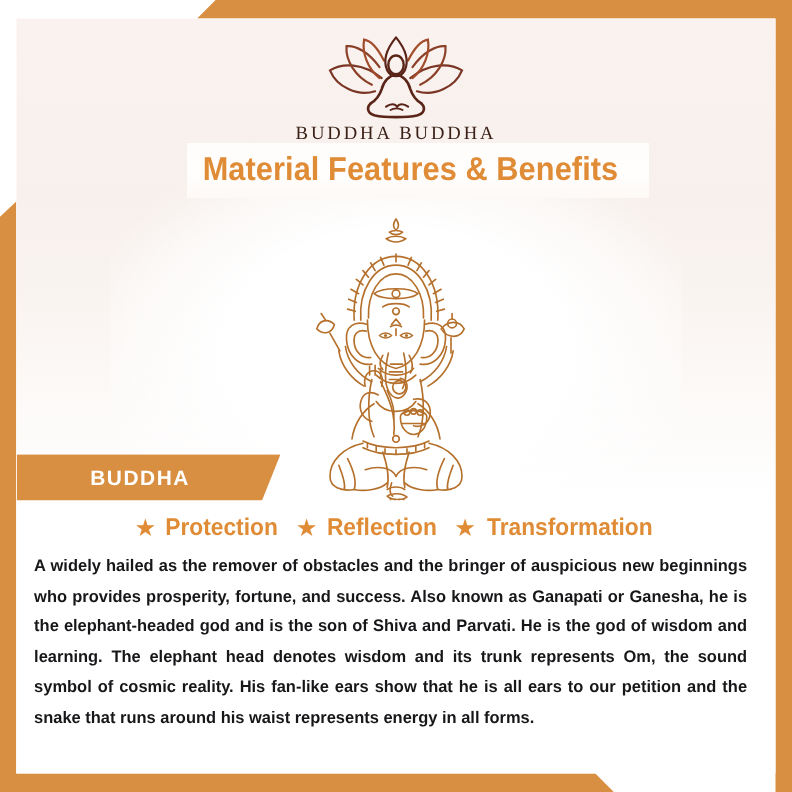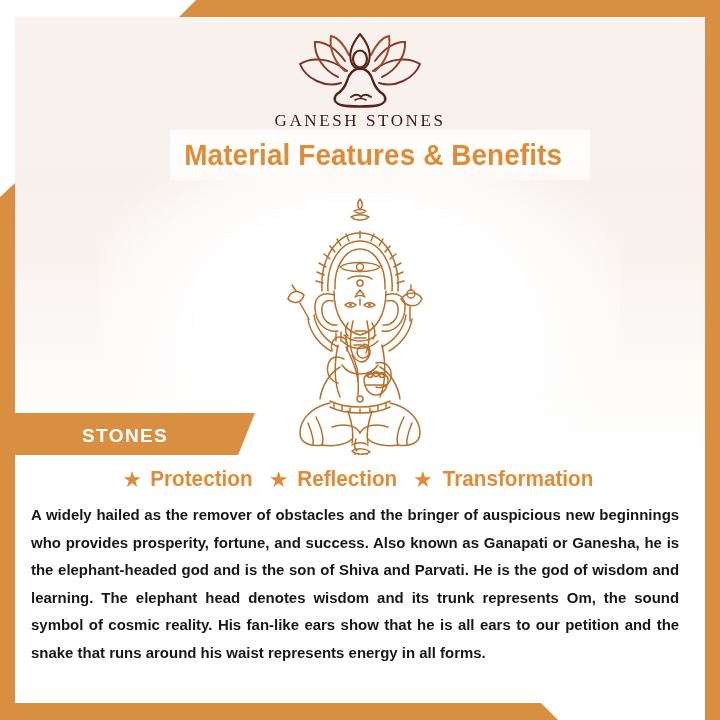--- a/index.html
+++ b/index.html
@@ -230,21 +230,21 @@
         <ellipse cx="75" cy="28" rx="7" ry="8.5" stroke="#5a2418" stroke-width="2.2" fill="none"></ellipse>
 
         <path d="M75 37 C68 38 64 43 62 50 C60 56 57 60 52 63" stroke="#5a2418" stroke-width="2.4" fill="none" stroke-linecap="round"></path>
         <path d="M75 37 C82 38 86 43 88 50 C90 56 93 60 98 63" stroke="#5a2418" stroke-width="2.4" fill="none" stroke-linecap="round"></path>
 
         <path d="M52 63 C48 67 49 72 56 74 C64 76 86 76 94 74 C101 72 102 67 98 63" stroke="#5a2418" stroke-width="2.4" fill="none" stroke-linecap="round"></path>
 
         <path d="M66 66 C70 63 74 63 76 66 C78 63 82 63 86 66" stroke="#5a2418" stroke-width="2" fill="none" stroke-linecap="round"></path>
         <path d="M70 69 C73 67 78 67 81 69" stroke="#5a2418" stroke-width="1.6" fill="none" stroke-linecap="round"></path>
       </svg>
-      <div class="logo-word">GANESH STONES</div>
+      <div class="logo-word">BUDDHA BUDDHA</div>
     </div>
 
     <div class="title-band">
       <div class="title-text">Material Features &amp; Benefits</div>
     </div>
 
     <div class="art-wrap">
       <svg width="200" height="262" viewBox="0 0 200 262" fill="none" stroke="#b5702c" stroke-width="1.5" stroke-linecap="round" stroke-linejoin="round">
 
         <path d="M100 4 C97 8 97 12 100 14 C103 12 103 8 100 4 Z"></path>
@@ -352,21 +352,21 @@
 
         <path d="M96 244 C94 250 94 254 97 256"></path>
         <path d="M92 256 C96 253 106 253 110 257 C106 260 96 260 92 256 Z"></path>
         <path d="M95 259 L95 262 M99 259 L99 262 M103 259 L103 262 M107 259 L107 262"></path>
 
         <path d="M92 250 C96 247 104 247 108 250"></path>
       </svg>
     </div>
 
     <div class="name-banner">
-      <span class="name-text">STONES</span>
+      <span class="name-text">BUDDHA</span>
     </div>
   </div>
 
   <div class="lower">
 
     <div class="features">
       <div class="feature">
         <span class="star">★</span>
         <span class="feature-label">Protection</span>
       </div>

